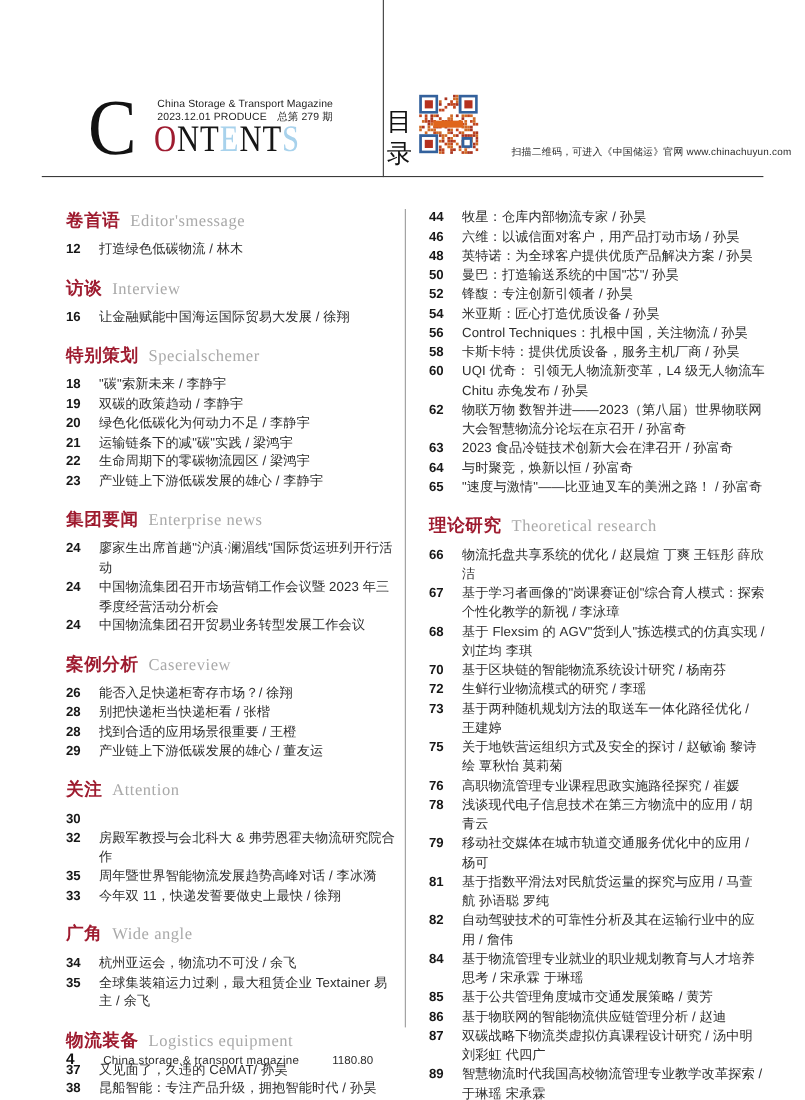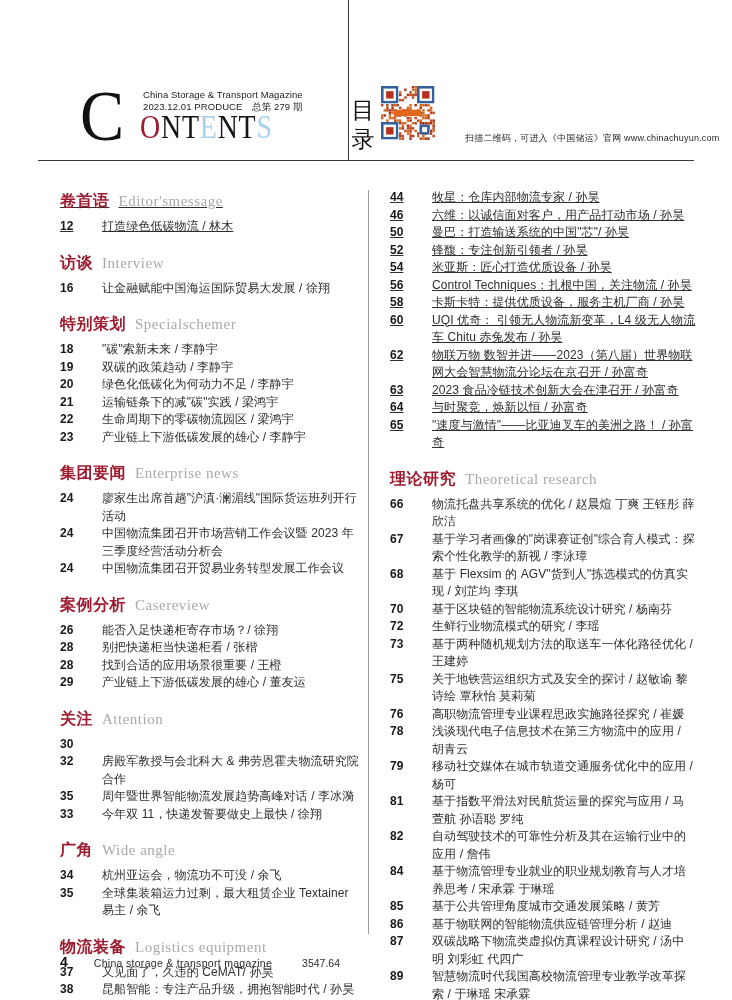--- a/index.html
+++ b/index.html
@@ -24,25 +24,25 @@
   .qr svg{display:block;}
   .qr-cap{left:465px;top:132px;font-size:9px;color:#2a2a2a;letter-spacing:.2px;white-space:nowrap;}
 
   
   .col{position:absolute;}
   #col-left{left:60px;top:190px;width:300px;}
   #col-right{left:390px;top:189px;width:306px;}
   .col-divider{position:absolute;left:368px;top:190px;width:1px;height:744px;background:#9b9b9b;}
 
   .sec{margin-top:16px;}
-  .sec:first-child{margin-top:0;text-decoration:underline;}
+  .sec:first-child{margin-top:0;}
   .sec-head{display:flex;align-items:baseline;gap:9px;margin:0 0 6px 0;line-height:22px;}
   .sec-zh{font-size:16px;font-weight:700;color:#9e1b2f;letter-spacing:.5px;}
   .sec-en{font-family:"Liberation Serif","DejaVu Serif",serif;font-size:15px;color:#a9a9a9;letter-spacing:.5px;}
-  .entry{display:flex;font-size:12px;line-height:17.5px;color:#2e2e2e;gap:12px;}
+  .entry{display:flex;font-size:12px;line-height:17.5px;color:#2e2e2e;}
   .pg{flex:0 0 30px;font-weight:700;color:#181818;}
   .tt{flex:1;letter-spacing:.1px;}
 
   
   footer{position:absolute;left:60px;top:954px;display:flex;align-items:baseline;}
   .f-pg{font-size:14px;font-weight:700;color:#111;margin-right:26px;}
   .f-name{font-size:10.5px;color:#2b2b2b;margin-right:30px;letter-spacing:.3px;}
   .f-issue{font-size:10.5px;color:#2b2b2b;}
 </style>
 </head>
@@ -380,20 +380,24 @@
         <section class="sec">
           <div class="entry">
             <span class="pg">44</span>
             <span class="tt">牧星：仓库内部物流专家 / 孙昊</span>
           </div>
           <div class="entry">
             <span class="pg">46</span>
             <span class="tt">六维：以诚信面对客户，用产品打动市场 / 孙昊</span>
           </div>
           <div class="entry">
+            <span class="pg">48</span>
+            <span class="tt">英特诺：为全球客户提供优质产品解决方案 / 孙昊</span>
+          </div>
+          <div class="entry">
             <span class="pg">50</span>
             <span class="tt">曼巴：打造输送系统的中国"芯"/ 孙昊</span>
           </div>
           <div class="entry">
             <span class="pg">52</span>
             <span class="tt">锋馥：专注创新引领者 / 孙昊</span>
           </div>
           <div class="entry">
             <span class="pg">54</span>
             <span class="tt">米亚斯：匠心打造优质设备 / 孙昊</span>
@@ -500,16 +504,16 @@
             <span class="pg">89</span>
             <span class="tt">智慧物流时代我国高校物流管理专业教学改革探索 / 于琳瑶 宋承霖</span>
           </div>
         </section>
       </div>
   </main>
 
   <footer>
     <span class="f-pg">4</span>
     <span class="f-name">China storage &amp; transport magazine</span>
-    <span class="f-issue">3547.64</span>
+    <span class="f-issue">1180.80</span>
   </footer>
 
 </div>
 
 </body></html>

